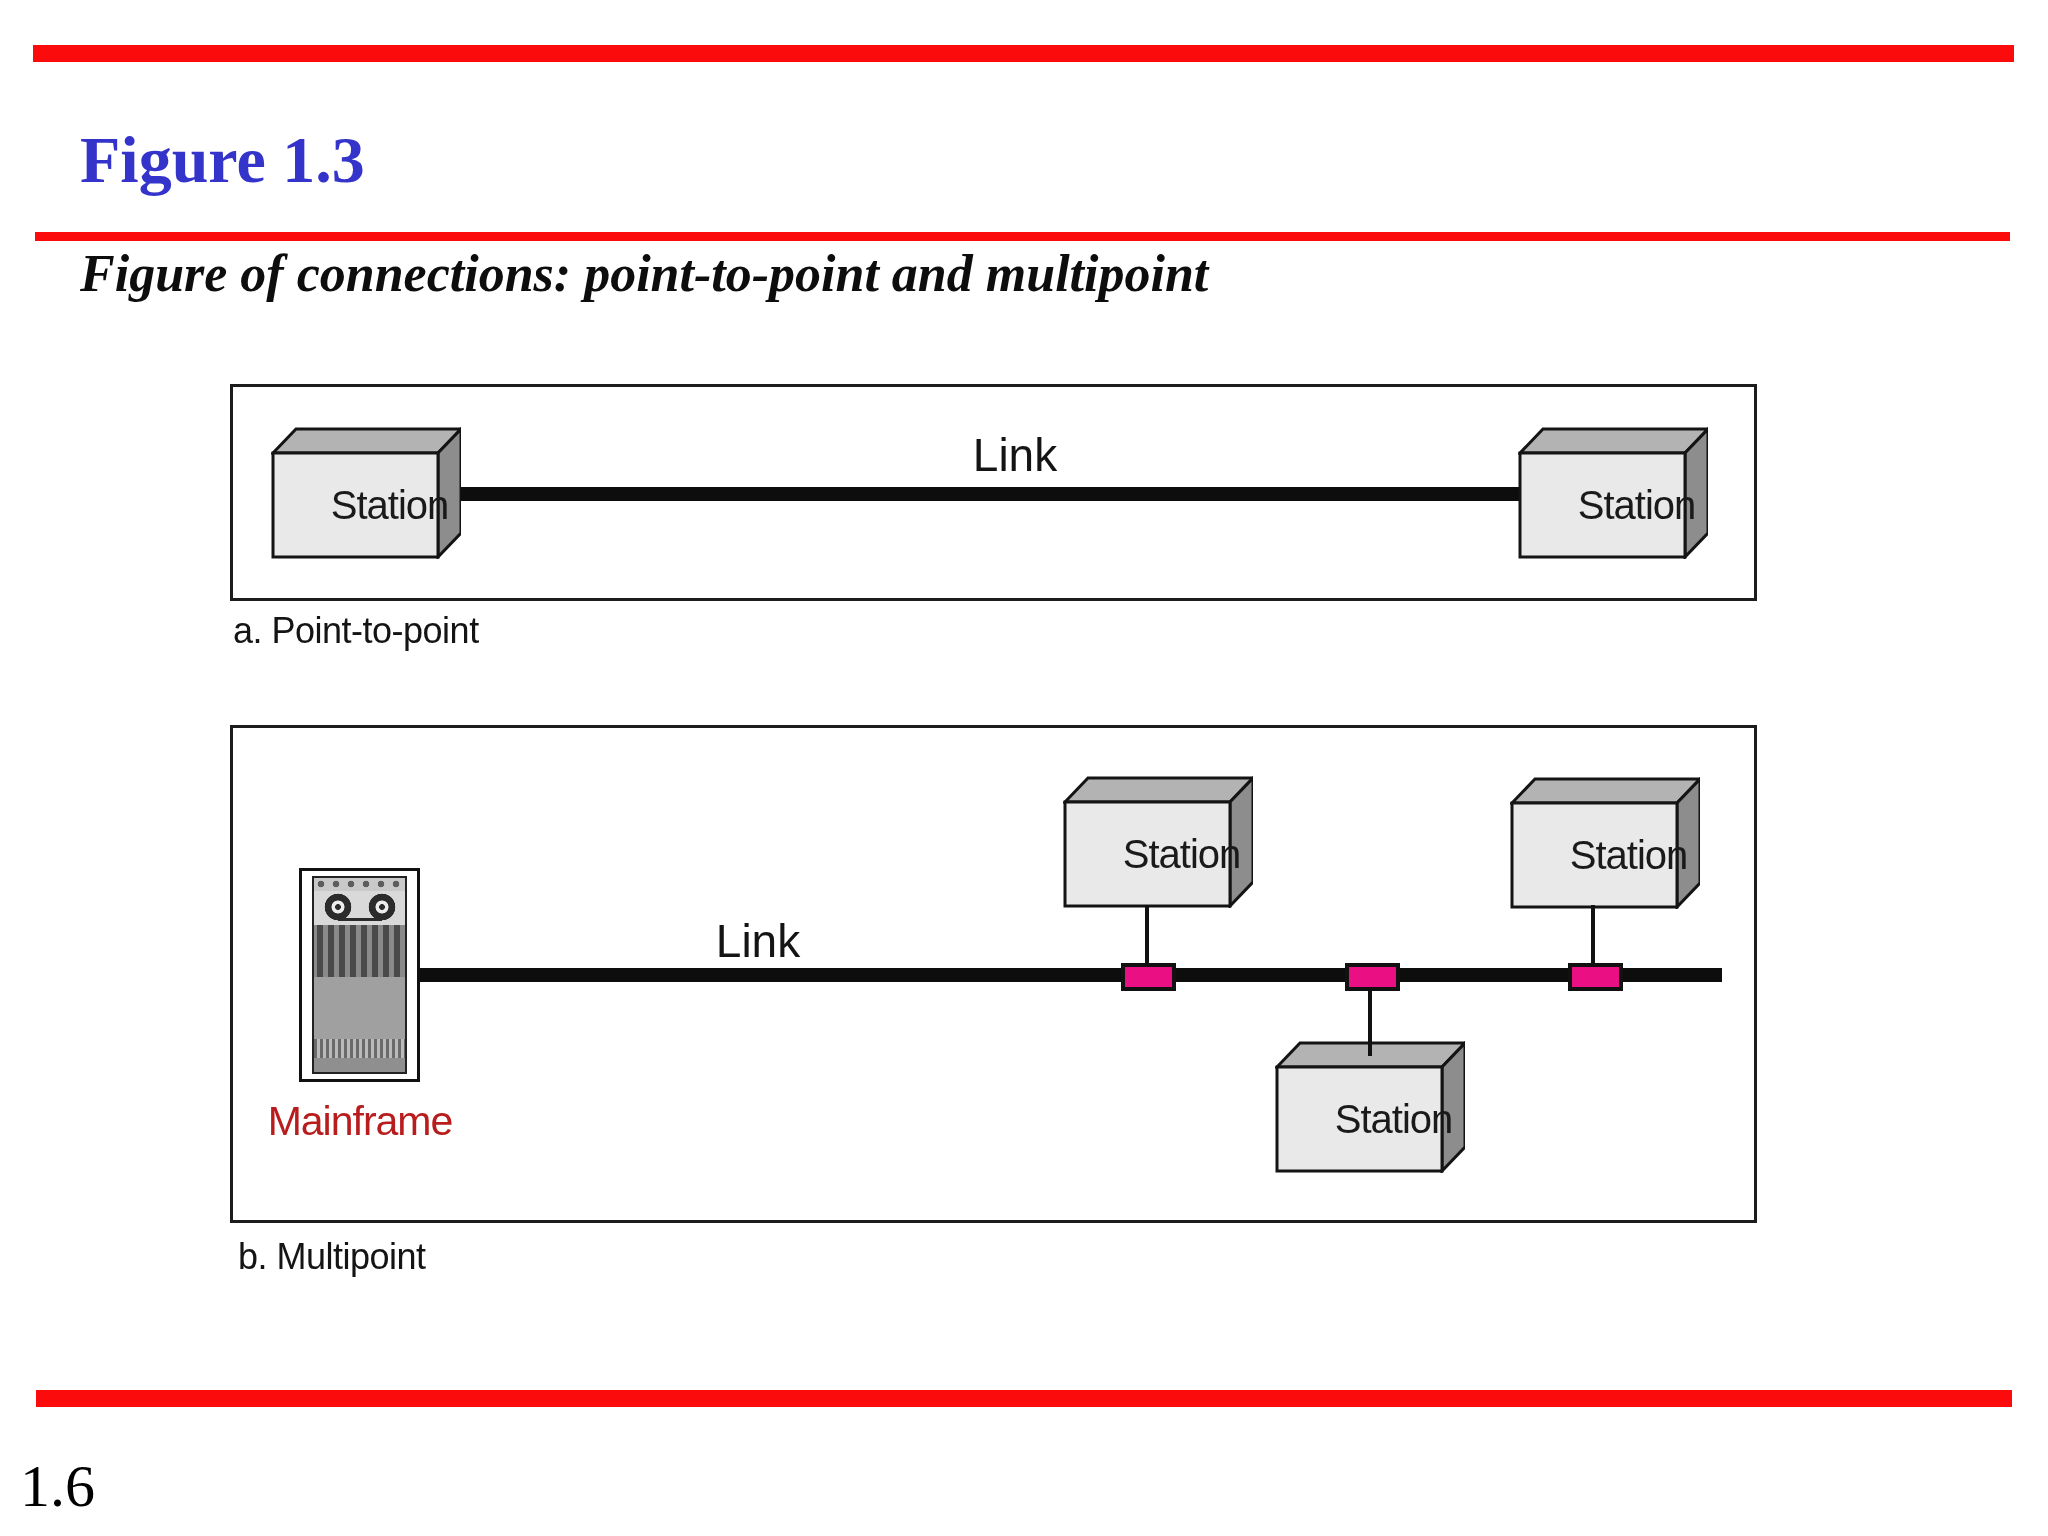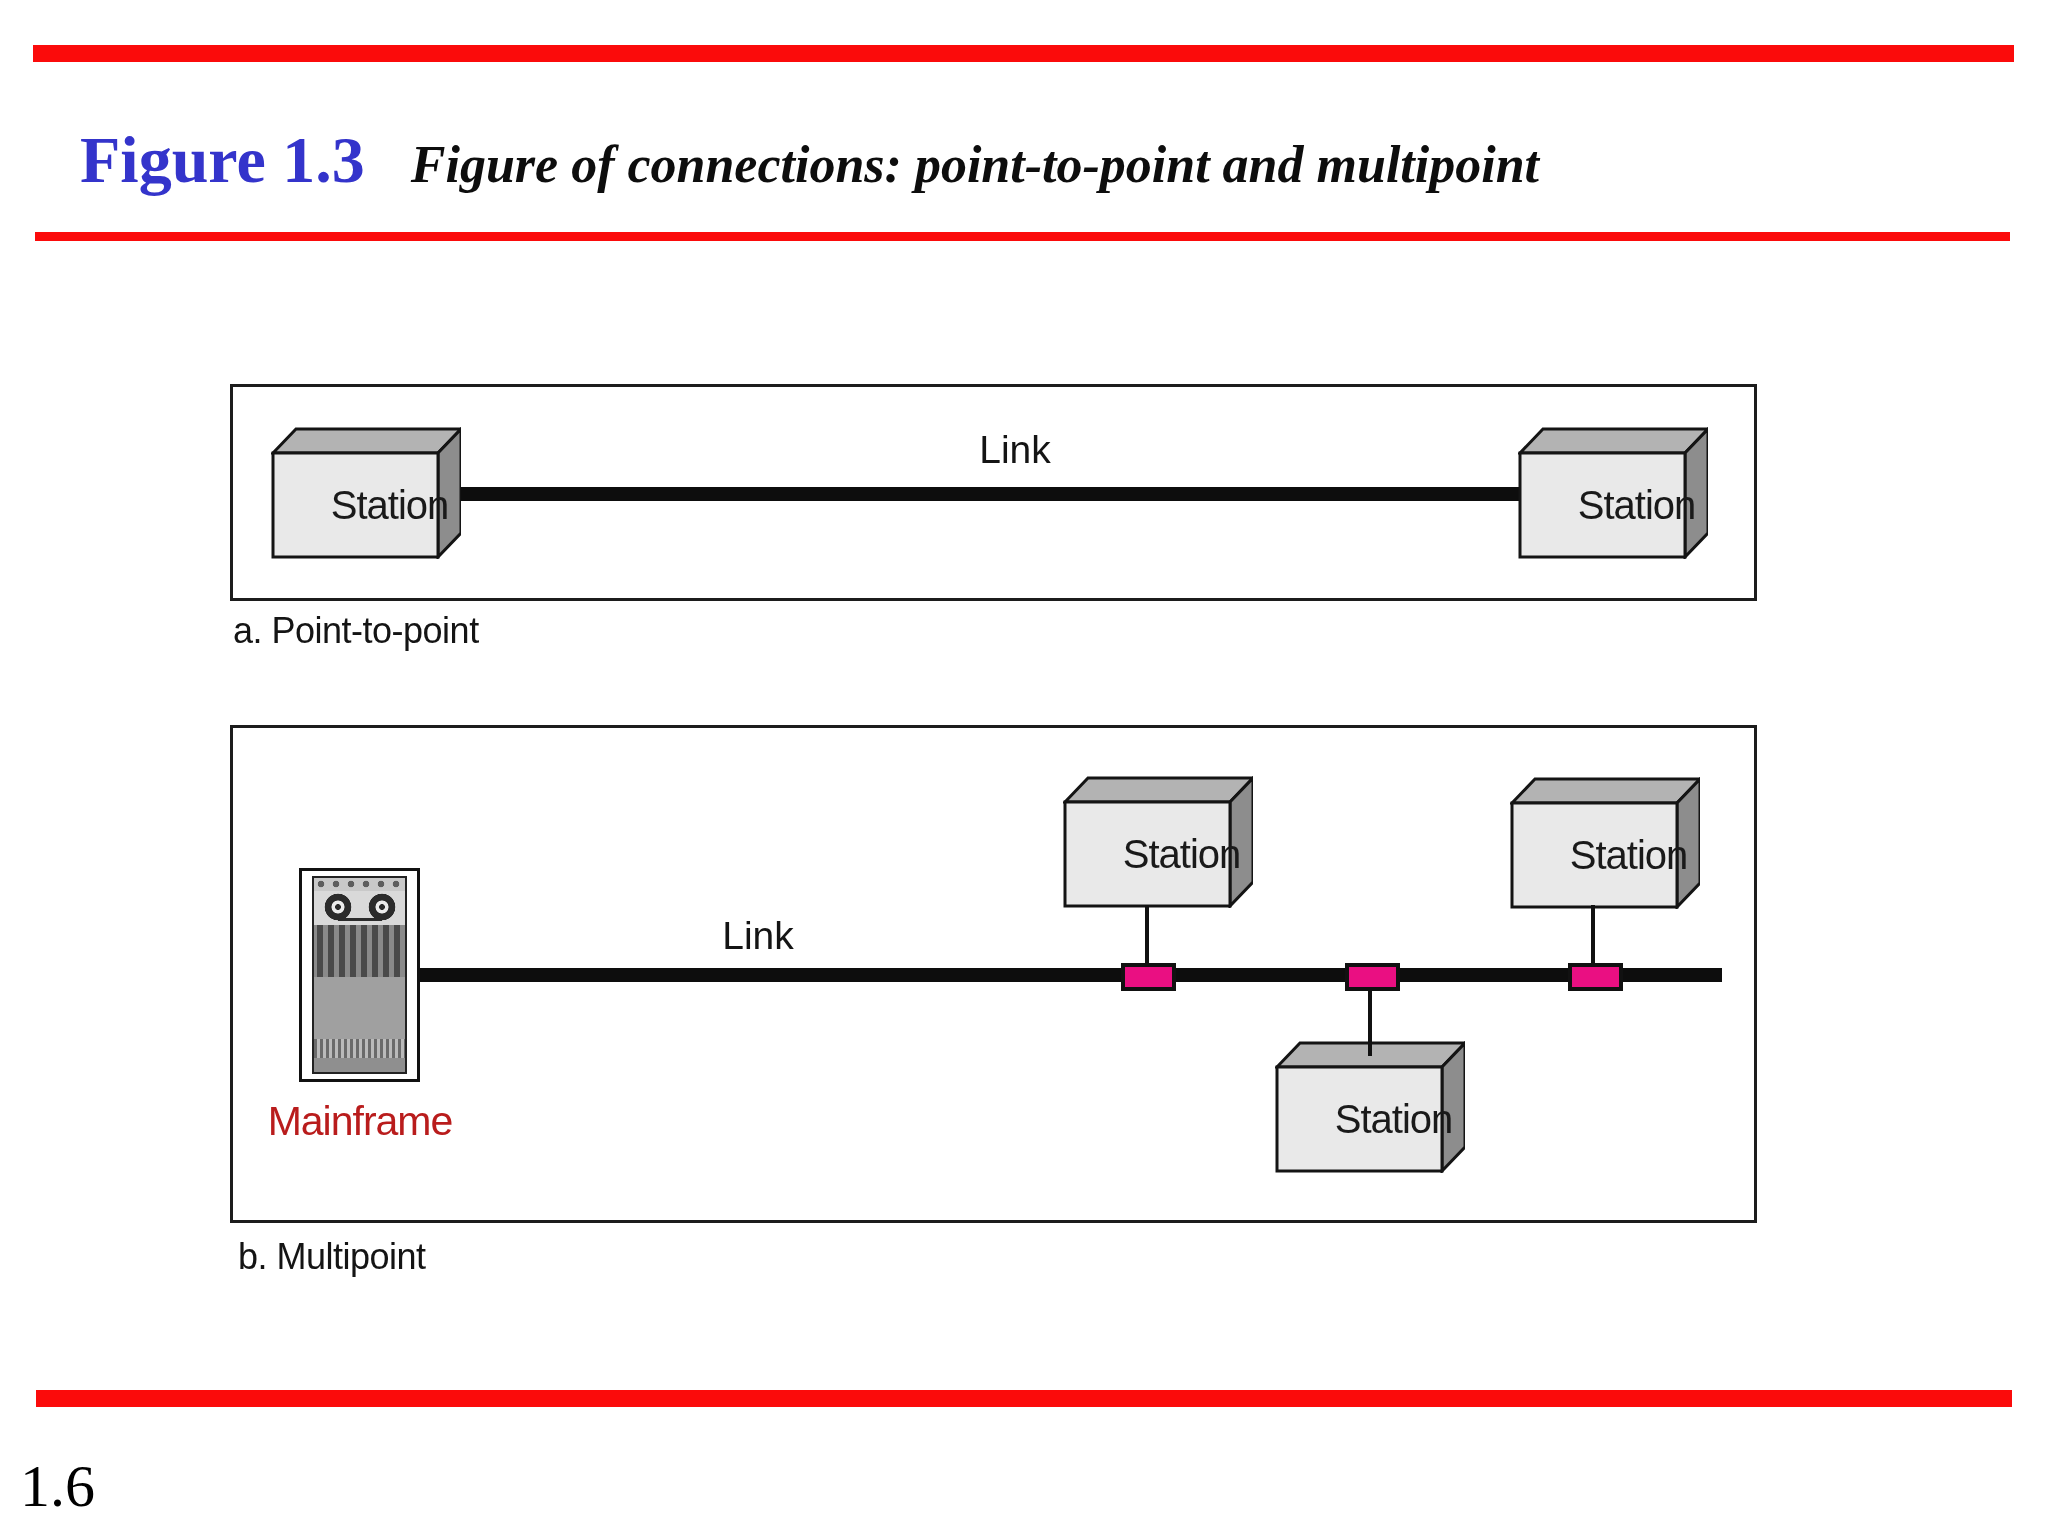--- a/index.html
+++ b/index.html
@@ -2,27 +2,27 @@
 <html><head>
 <meta charset="utf-8">
 <style>
   html,body{margin:0;padding:0;background:#ffffff;}
   #slide{
     position:relative;width:2048px;height:1536px;background:#ffffff;overflow:hidden;
     font-family:"Liberation Sans",sans-serif;color:#161616;
   }
   .redbar{position:absolute;background:#fb0b0b;}
   
-  .title-row{position:absolute;left:80px;top:122px;display:flex;align-items:baseline;gap:46px;white-space:nowrap;}
+  .title-row{position:absolute;left:80px;top:122px;display:flex;align-items:baseline;gap:46px;white-space:nowrap;flex-direction:column;}
   .fig-label{font-family:"Liberation Serif",serif;font-weight:bold;font-size:66px;color:#3434cb;}
   .fig-title{font-family:"Liberation Serif",serif;font-weight:bold;font-style:italic;font-size:52px;color:#0d0d0d;}
   
   .panel{position:absolute;border:3px solid #1c1c1c;background:#ffffff;box-sizing:border-box;}
   .caption{position:absolute;font-size:36px;color:#141414;letter-spacing:-0.5px;}
-  .linklabel{position:absolute;width:200px;text-align:center;font-size:39px;color:#141414;}
+  .linklabel{position:absolute;width:200px;text-align:center;font-size:46px;color:#141414;}
   .linkline{position:absolute;height:14px;background:#0d0d0d;z-index:1;}
   .connector{position:absolute;width:4px;background:#111;z-index:5;}
   .tap{position:absolute;width:55px;height:28px;background:#ea0f82;border:4px solid #111;box-sizing:border-box;z-index:6;}
   
   .station{position:absolute;width:190px;height:132px;z-index:4;}
   .station svg{position:absolute;left:0;top:0;}
   .station .face-label{
     position:absolute;left:2px;top:26px;width:165px;height:104px;
     display:flex;align-items:center;justify-content:center;
     font-size:40px;color:#1a1a1a;letter-spacing:-1px;padding-left:34px;

